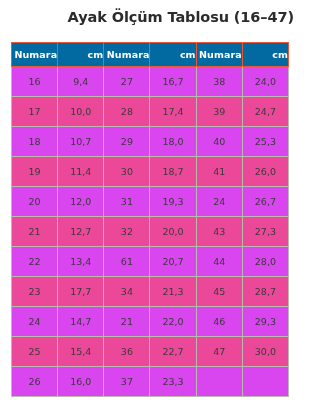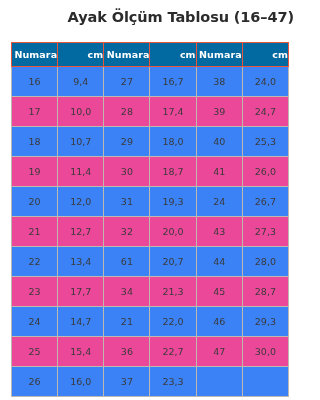--- a/index.html
+++ b/index.html
@@ -57,21 +57,21 @@
     background: #0369a1;
     color: #ffffff;
     font-weight: bold;
     font-size: 9.5px;
     height: 23px;
     border-color: #e8573a;
     letter-spacing: 0.1px;
     text-align: right;
   }
   table.size-table tbody tr.row-odd td {
-    background: #3b82f6;
+    background: #d946ef;
   }
   table.size-table tbody tr.row-even td {
     background: #ec4899;
   }
   table.size-table td.empty-cell {
     color: transparent;
   }
 </style>
 </head>
 <body>

